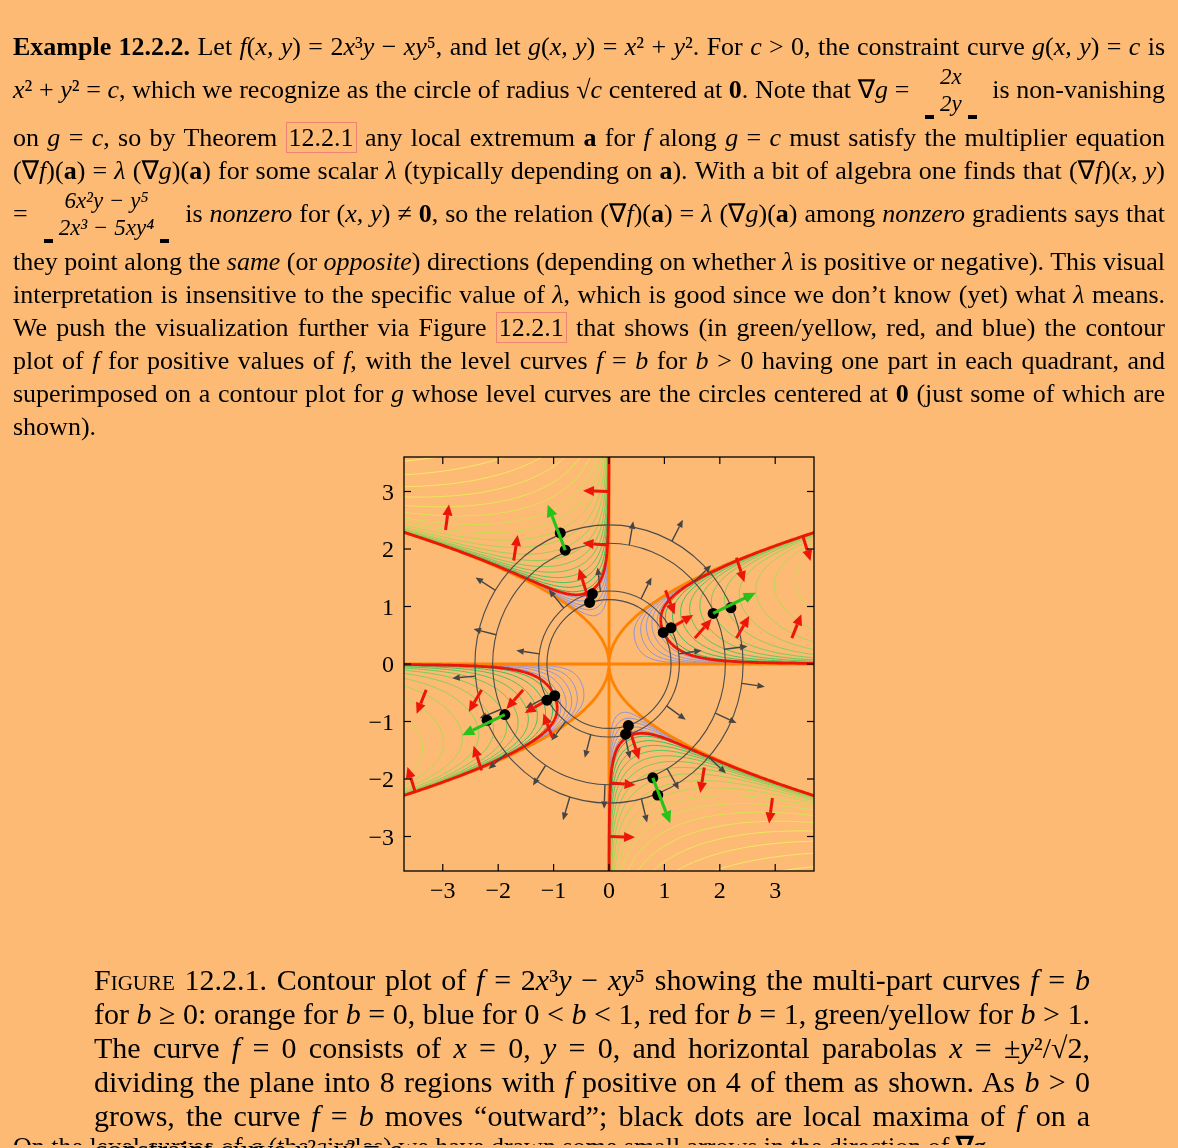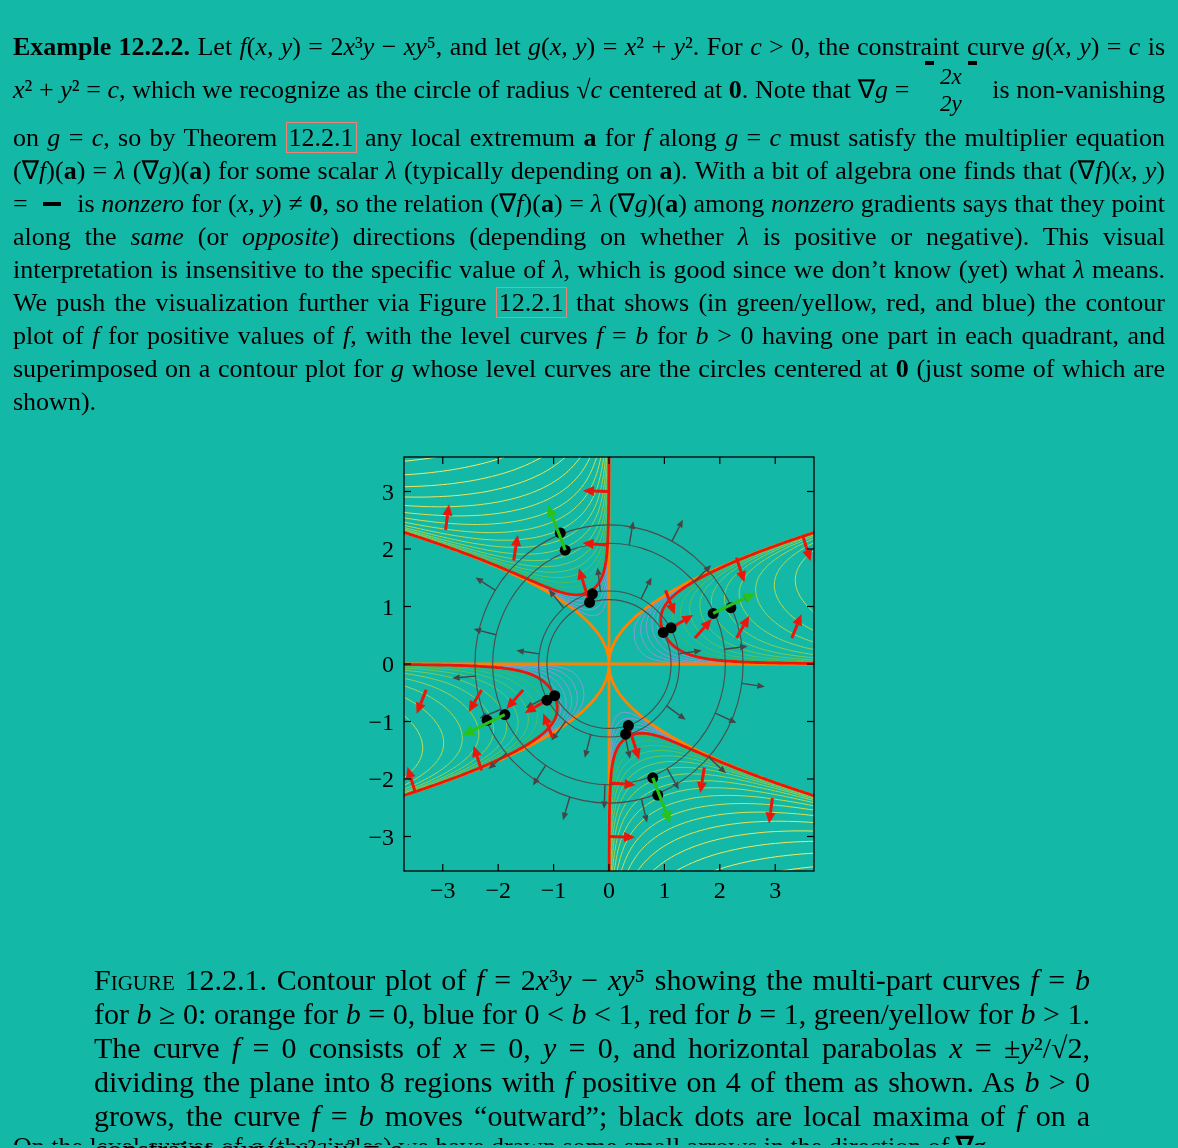--- a/index.html
+++ b/index.html
@@ -1,27 +1,27 @@
 <!DOCTYPE html>
 <html><head>
 <meta charset="utf-8">
 <style>
   html,body{margin:0;padding:0;background:#ffffff;}
-  #page{position:relative;width:1178px;height:1148px;background:#14b8a6;overflow:hidden;
+  #page{position:relative;width:1178px;height:1148px;background:#fdba74;overflow:hidden;
         font-family:"Liberation Serif", serif;color:#000;}
   .para{position:absolute;text-align:justify;}
   #para1{left:13px;top:4px;width:1152px;font-size:26px;line-height:33px;}
   #caption{left:94px;top:933px;width:996px;font-size:30px;line-height:34px;}
   #clipline{left:13px;top:1132px;width:1152px;height:13px;overflow:hidden;font-size:26px;line-height:30px;}
   .seg-t{}
   .seg-b{font-weight:bold;}
   .seg-i{font-style:italic;}
   .seg-sc{font-variant:small-caps;}
   .seg-box{border:1.5px solid #f08273;padding:0px 2px;}
-  .vec{display:inline-flex;align-items:flex-start;vertical-align:middle;margin:0 9px;font-style:italic;position:relative;top:-2px;}
+  .vec{display:inline-flex;align-items:flex-end;vertical-align:middle;margin:0 9px;font-style:italic;position:relative;top:-2px;}
   .vec .br{width:7px;border:2px solid #000;}
   .vec .br.l{border-right:none;}
   .vec .br.r{border-left:none;}
   .vec .rows{display:flex;flex-direction:column;align-items:center;justify-content:center;
              padding:2px 6px;font-size:23px;line-height:27px;white-space:nowrap;}
   #fig-wrap{position:absolute;left:330px;top:440px;width:570px;height:480px;}
   svg text{font-family:"Liberation Serif", serif;}
 </style>
 </head>
 <body>
@@ -29,20 +29,24 @@
 <div id="page">
   <p class="para" id="para1"><span class="seg-b">Example 12.2.2.</span><span class="seg-t"> Let </span><span class="seg-i">f</span><span class="seg-t">(</span><span class="seg-i">x, y</span><span class="seg-t">) = 2</span><span class="seg-i">x</span><span class="seg-t">³</span><span class="seg-i">y</span><span class="seg-t"> − </span><span class="seg-i">xy</span><span class="seg-t">⁵, and let </span><span class="seg-i">g</span><span class="seg-t">(</span><span class="seg-i">x, y</span><span class="seg-t">) = </span><span class="seg-i">x</span><span class="seg-t">² + </span><span class="seg-i">y</span><span class="seg-t">². For </span><span class="seg-i">c</span><span class="seg-t"> &gt; 0, the constraint curve </span><span class="seg-i">g</span><span class="seg-t">(</span><span class="seg-i">x, y</span><span class="seg-t">) = </span><span class="seg-i">c</span><span class="seg-t"> is </span><span class="seg-i">x</span><span class="seg-t">² + </span><span class="seg-i">y</span><span class="seg-t">² = </span><span class="seg-i">c</span><span class="seg-t">, which we recognize as the circle of radius √</span><span class="seg-i">c</span><span class="seg-t"> centered at </span><span class="seg-b">0</span><span class="seg-t">.  Note that ∇</span><span class="seg-i">g</span><span class="seg-t"> = </span><span class="vec">
         <span class="br l"></span>
         <span class="rows">
           <span>2x</span>
           <span>2y</span>
         </span>
         <span class="br r"></span>
       </span><span class="seg-t"> is non-vanishing on </span><span class="seg-i">g</span><span class="seg-t"> = </span><span class="seg-i">c</span><span class="seg-t">, so by Theorem </span><span class="seg-box">12.2.1</span><span class="seg-t"> any local extremum </span><span class="seg-b">a</span><span class="seg-t"> for </span><span class="seg-i">f</span><span class="seg-t"> along </span><span class="seg-i">g</span><span class="seg-t"> = </span><span class="seg-i">c</span><span class="seg-t"> must satisfy the multiplier equation (∇</span><span class="seg-i">f</span><span class="seg-t">)(</span><span class="seg-b">a</span><span class="seg-t">) = </span><span class="seg-i">λ</span><span class="seg-t"> (∇</span><span class="seg-i">g</span><span class="seg-t">)(</span><span class="seg-b">a</span><span class="seg-t">) for some scalar </span><span class="seg-i">λ</span><span class="seg-t"> (typically depending on </span><span class="seg-b">a</span><span class="seg-t">).  With a bit of algebra one finds that (∇</span><span class="seg-i">f</span><span class="seg-t">)(</span><span class="seg-i">x, y</span><span class="seg-t">) = </span><span class="vec">
         <span class="br l"></span>
+        <span class="rows">
+          <span>6x²y − y⁵</span>
+          <span>2x³ − 5xy⁴</span>
+        </span>
         <span class="br r"></span>
       </span><span class="seg-t"> is </span><span class="seg-i">nonzero</span><span class="seg-t"> for (</span><span class="seg-i">x, y</span><span class="seg-t">) ≠ </span><span class="seg-b">0</span><span class="seg-t">, so the relation (∇</span><span class="seg-i">f</span><span class="seg-t">)(</span><span class="seg-b">a</span><span class="seg-t">) = </span><span class="seg-i">λ</span><span class="seg-t"> (∇</span><span class="seg-i">g</span><span class="seg-t">)(</span><span class="seg-b">a</span><span class="seg-t">) among </span><span class="seg-i">nonzero</span><span class="seg-t"> gradients says that they point along the </span><span class="seg-i">same</span><span class="seg-t"> (or </span><span class="seg-i">opposite</span><span class="seg-t">) directions (depending on whether </span><span class="seg-i">λ</span><span class="seg-t"> is positive or negative).  This visual interpretation is insensitive to the specific value of </span><span class="seg-i">λ</span><span class="seg-t">, which is good since we don’t know (yet) what </span><span class="seg-i">λ</span><span class="seg-t"> means.  We push the visualization further via Figure </span><span class="seg-box">12.2.1</span><span class="seg-t"> that shows (in green/yellow, red, and blue) the contour plot of </span><span class="seg-i">f</span><span class="seg-t"> for positive values of </span><span class="seg-i">f</span><span class="seg-t">, with the level curves </span><span class="seg-i">f</span><span class="seg-t"> = </span><span class="seg-i">b</span><span class="seg-t"> for </span><span class="seg-i">b</span><span class="seg-t"> &gt; 0 having one part in each quadrant, and superimposed on a contour plot for </span><span class="seg-i">g</span><span class="seg-t"> whose level curves are the circles centered at </span><span class="seg-b">0</span><span class="seg-t"> (just some of which are shown).</span></p>
 
   <div id="fig-wrap">
     <svg id="fig-svg" width="570" height="480" viewBox="0 0 570 480">
         <defs>
           <clipPath id="plotclip">
             <rect x="74" y="17" width="410" height="414"></rect>
           </clipPath>
         </defs>

